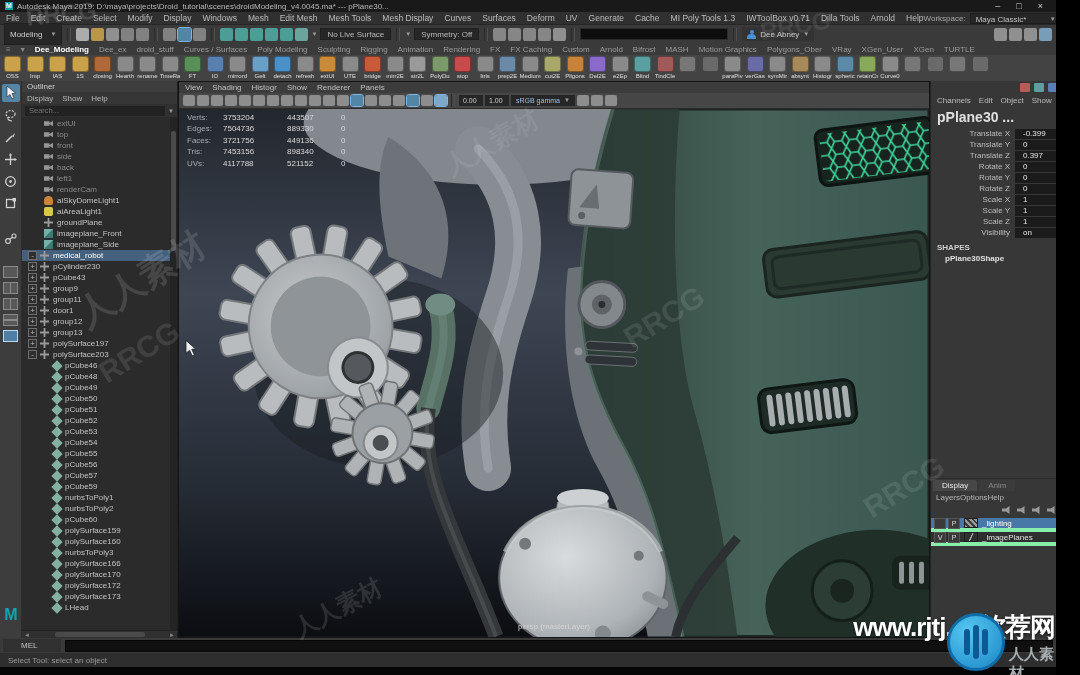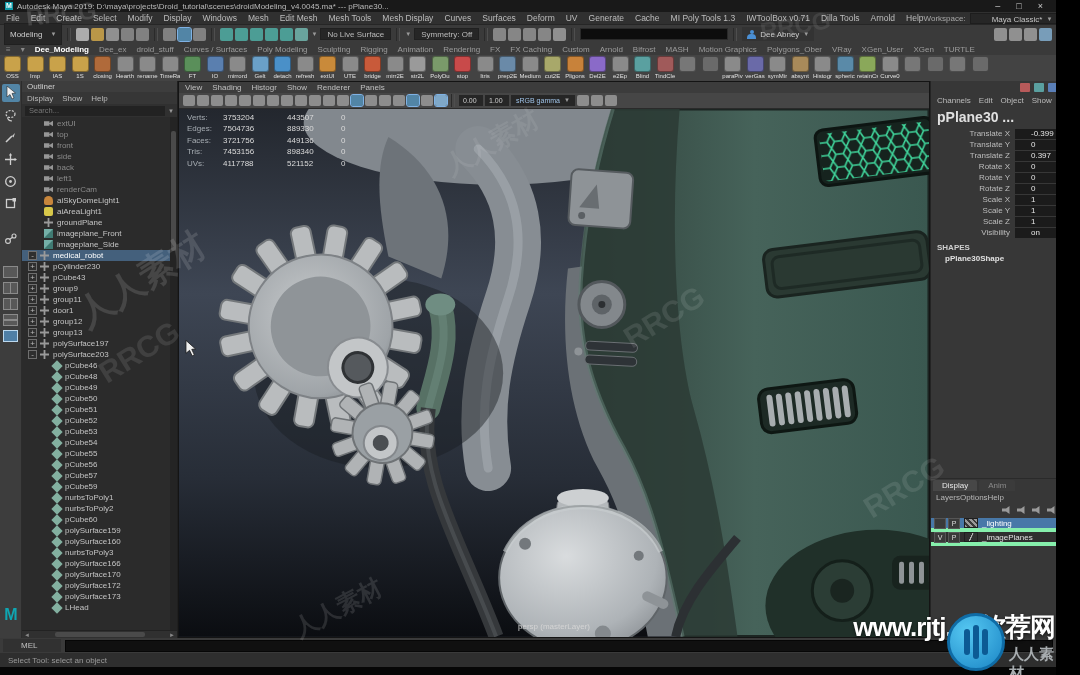--- a/index.html
+++ b/index.html
@@ -8,21 +8,21 @@
        font-family:Liberation Sans, sans-serif;color:#c8c8c8;cursor:default}
   
   .titlebar{height:12px;background:#191919;display:flex;align-items:center;gap:4px;padding:0 5px}
   .mico{width:8px;height:8px;background:#0e9aa7;color:#fff;font-size:7px;line-height:8px;text-align:center;font-weight:bold;flex:none}
   .title{font-size:8px;color:#b9b9b9;white-space:nowrap;overflow:hidden}
   .winbtns{margin-left:auto;display:flex;gap:16px;font-size:9px;color:#cfcfcf;padding-right:8px}
   
   .menubar{height:13px;background:#303030;display:flex;align-items:center;padding:0 6px;font-size:8.5px;color:#bdbdbd;white-space:nowrap;border-bottom:1px solid #262626}
   .menus{display:flex;gap:11px}
   .ws{margin-left:auto;display:flex;align-items:center;gap:4px;font-size:8px;color:#a8a8a8}
-  .wsval{background:#262626;border:1px solid #1d1d1d;padding:0 21px;height:11px;line-height:11px;min-width:92px;color:#c4c4c4;display:flex;justify-content:space-between;gap:4px}
+  .wsval{background:#262626;border:1px solid #1d1d1d;padding:0 5px;height:11px;line-height:11px;min-width:92px;color:#c4c4c4;display:flex;justify-content:space-between;gap:4px}
   .lock{width:7px;height:8px;border:1px solid #9a9a9a;border-radius:1px;position:relative;margin-left:3px}
   .lock:before{content:"";position:absolute;left:1px;top:-4px;width:3px;height:4px;border:1px solid #9a9a9a;border-bottom:none;border-radius:3px 3px 0 0}
   
   .statusline{height:18px;background:#3a3a3a;display:flex;align-items:center;gap:3px;padding:0 4px}
   .sl-select{background:#262626;height:13px;display:flex;align-items:center;padding:10px 5px;font-size:8px;gap:8px;border:1px solid #202020;color:#ccc}
   .arr{font-size:6px;color:#9a9a9a}
   .sl-div{width:4px;height:13px;border-left:1px solid #2a2a2a;border-right:1px solid #4e4e4e;margin:0 2px}
   .sl-icons{display:flex;gap:2px}
   .sl-icon{width:13px;height:13px;border-radius:2px;background:#8a8a8a;opacity:.9}
   .sl-icon.active{outline:1px solid #7fb2e5;background:#5285a6;opacity:1}
@@ -97,21 +97,21 @@
   .persp-label{position:absolute;bottom:6px;left:0;right:0;text-align:center;font-size:8px;color:#d4d4d4;z-index:5}
   
   .rightpanel{width:132px;flex:none;background:#373737;position:relative;border-left:1px solid #242424;font-size:8px}
   .cb-icons{height:13px;display:flex;justify-content:flex-end;gap:4px;padding:2px 4px}
   .cb-ti{width:10px;height:9px;border-radius:1px}
   .cb-menus{height:12px;display:flex;gap:8px;color:#bcbcbc;align-items:center;padding:0 6px}
   .cb-obj{font-size:14px;font-weight:bold;color:#e0e0e0;padding:3px 6px 2px}
   .cb-rows{padding:1px 3px 0}
   .cb-row{display:flex;height:11px;align-items:center}
   .cb-name{flex:1;text-align:right;color:#bdbdbd;padding-right:5px}
-  .cb-val{width:44px;background:#1b1b1b;color:#e4e4e4;height:10px;line-height:10px;padding:0 16px;flex:none}
+  .cb-val{width:44px;background:#1b1b1b;color:#e4e4e4;height:10px;line-height:10px;padding:0 8px;flex:none}
   .cb-shapes{font-weight:bold;color:#cfcfcf;padding:5px 6px 0}
   .cb-shape{font-weight:bold;color:#e0e0e0;padding:2px 6px 0 14px}
   .layers{position:absolute;top:397px;left:0;right:0;bottom:0;background:#373737;border-top:1px solid #2a2a2a}
   .ly-tabs{display:flex;height:12px;gap:2px;padding:1px 2px 0}
   .ly-tab{padding:0 9px;color:#e6e6e6;background:#474747;line-height:11px;border-radius:2px 2px 0 0}
   .ly-tab.inactive{color:#8a8a8a;background:#3b3b3b}
   .ly-menus{display:flex;color:#b8b8b8;height:12px;align-items:center;padding:0 5px}
   .ly-icons{display:flex;justify-content:flex-end;gap:5px;padding:3px 5px 4px}
   .ly-ic{width:10px;height:8px;background:#9a9a9a;border-radius:1px;clip-path:polygon(0 30%,40% 30%,75% 0,75% 100%,40% 70%,0 70%)}
   .ly-row{height:14px;display:flex;align-items:center;color:#e0e0e0;gap:2px;padding:0 3px;background:#2f2f2f;border-bottom:4px solid #86efac}

